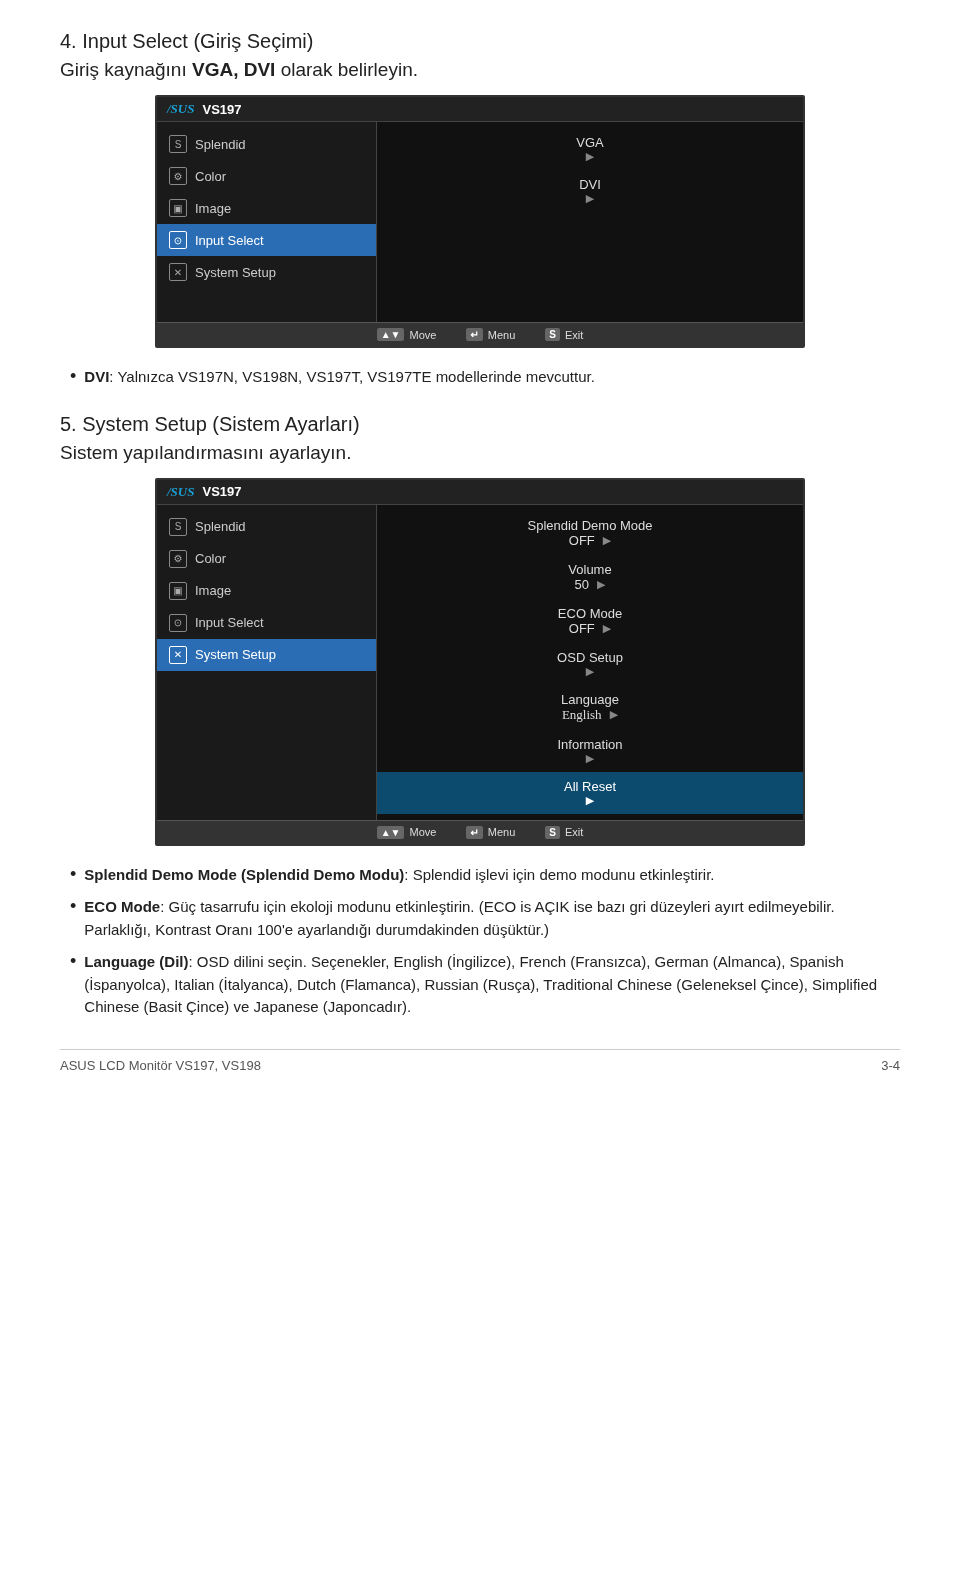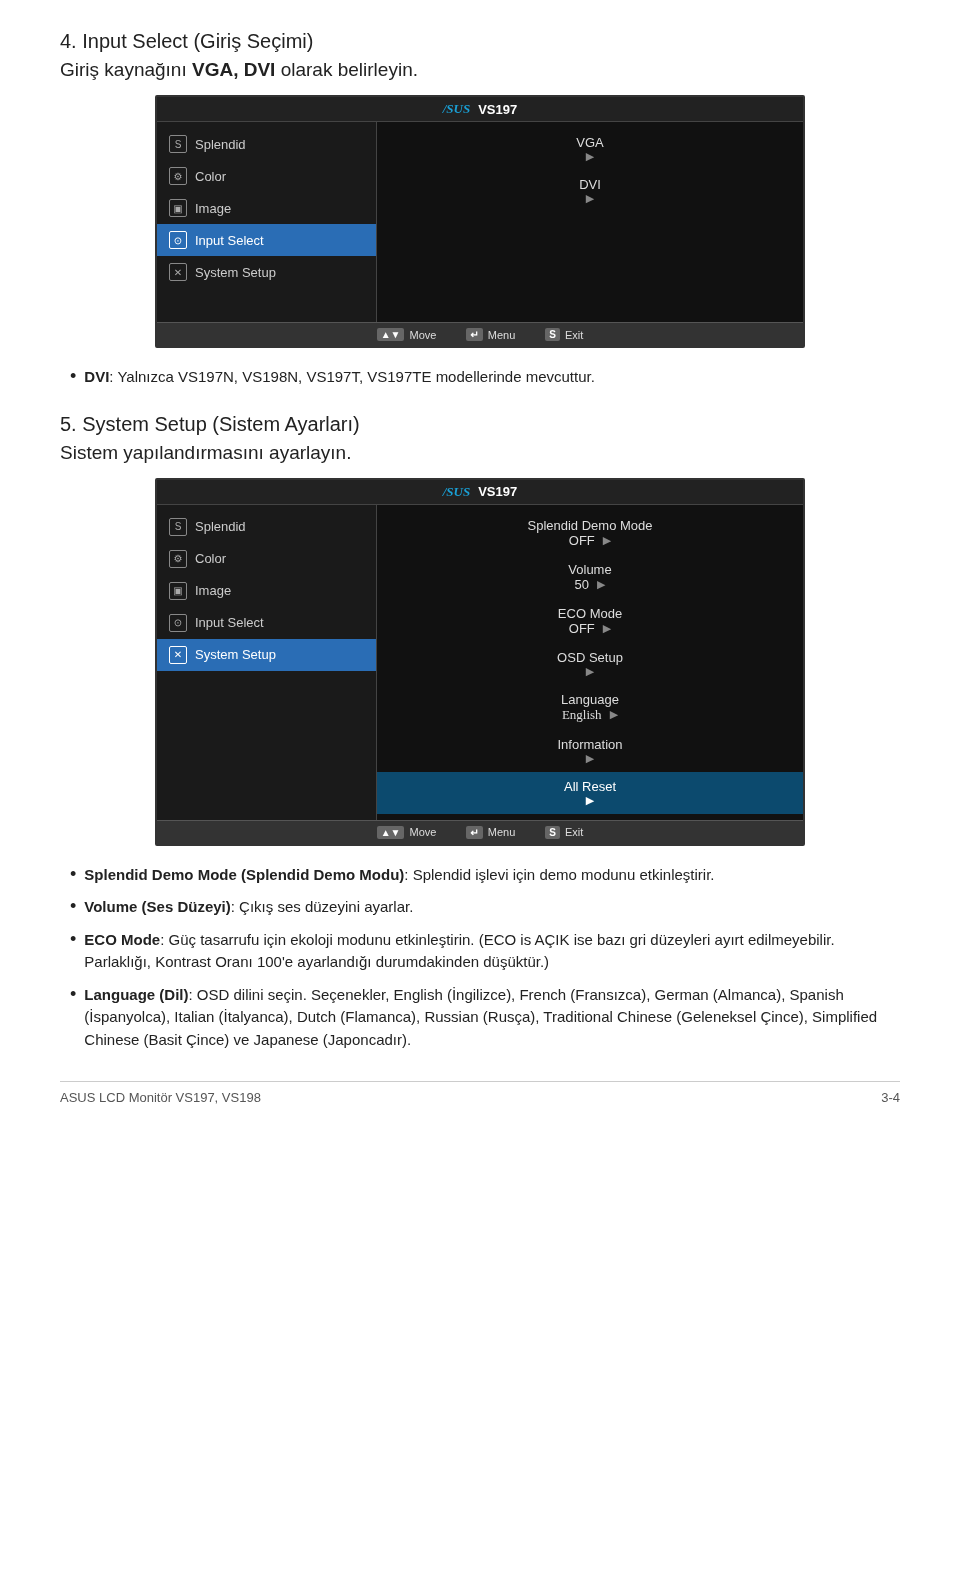--- a/index.html
+++ b/index.html
@@ -36,21 +36,20 @@
     .osd-header {
       background: #222;
       color: #fff;
       font-size: 13px;
       font-weight: bold;
       padding: 4px 10px;
       display: flex;
       align-items: center;
       gap: 8px;
       border-bottom: 1px solid #444;
-      justify-content: center;
     }
     .osd-header .asus-logo {
       color: #1a9fd4;
       font-style: italic;
       font-weight: bold;
       font-size: 13px;
       font-family: serif;
     }
     .osd-header .model {
       color: #fff;
@@ -345,23 +344,20 @@
       <div class="footer-item">
         <span class="footer-icon">S</span>
         <span>Exit</span>
       </div>
     </div>
   </div>
 
   <ul class="bullet-list">
     <li>
       <span><strong>Splendid Demo Mode (Splendid Demo Modu)</strong>: Splendid işlevi için demo modunu etkinleştirir.</span>
-    </li>
-    <li>
-      <span><strong>Volume (Ses Düzeyi)</strong>: Çıkış ses düzeyini ayarlar.</span>
     </li>
     <li>
       <span><strong>ECO Mode</strong>: Güç tasarrufu için ekoloji modunu etkinleştirin. (ECO is AÇIK ise bazı gri düzeyleri ayırt edilmeyebilir. Parlaklığı, Kontrast Oranı 100'e ayarlandığı durumdakinden düşüktür.)</span>
     </li>
     <li>
       <span><strong>Language (Dil)</strong>: OSD dilini seçin. Seçenekler, English (İngilizce), French (Fransızca), German (Almanca), Spanish (İspanyolca), Italian (İtalyanca), Dutch (Flamanca), Russian (Rusça), Traditional Chinese (Geleneksel Çince), Simplified Chinese (Basit Çince) ve Japanese (Japoncadır).</span>
     </li>
   </ul>
 </div>
 

